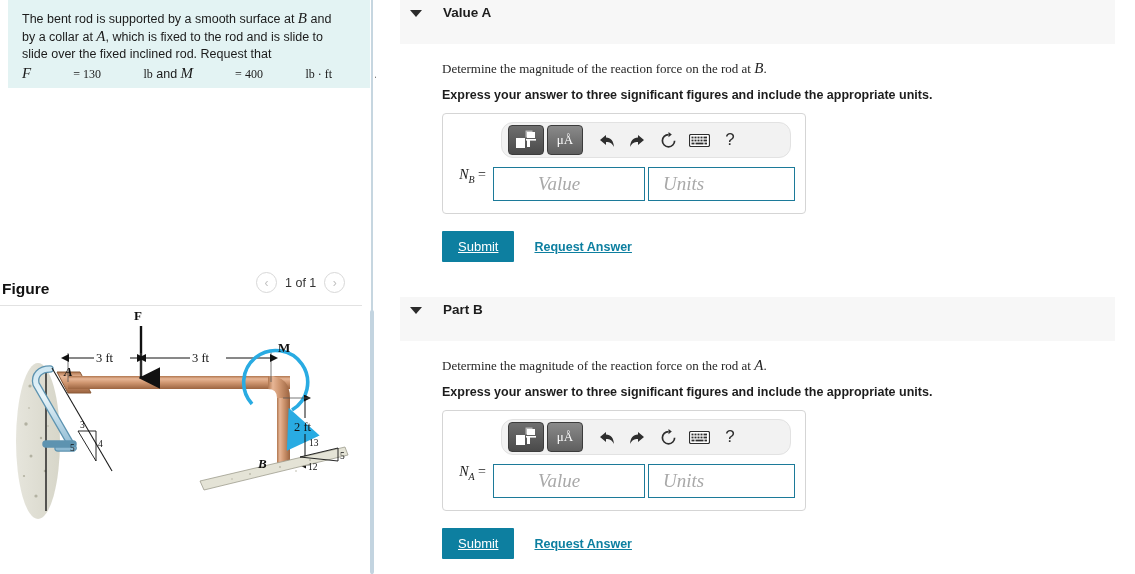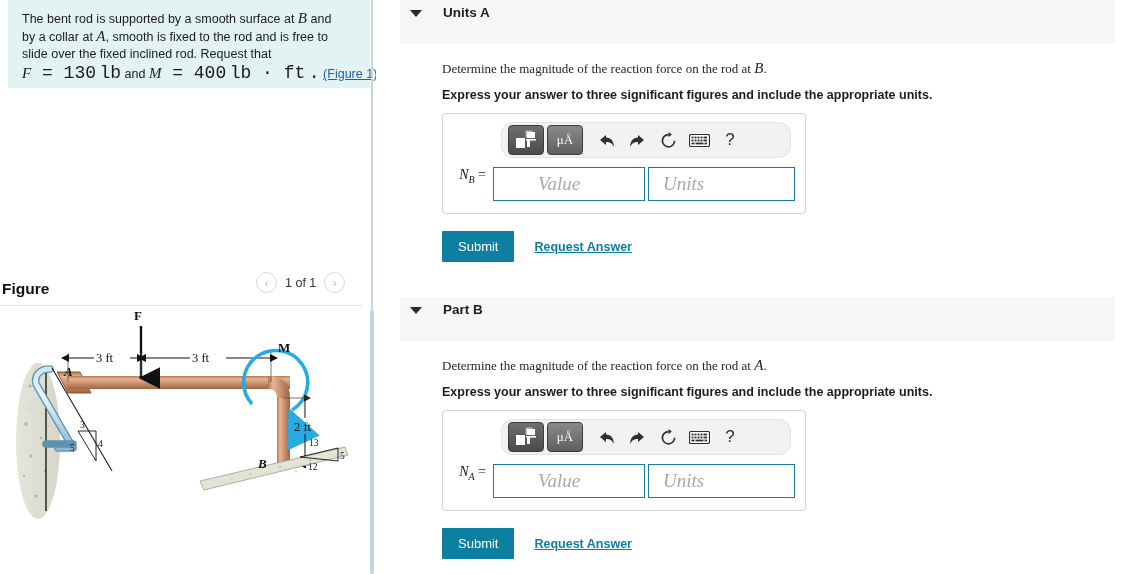--- a/index.html
+++ b/index.html
@@ -38,22 +38,23 @@
     color: #1b1b1b;
     line-height: 17px;
     white-space: nowrap;
   }
   .mvar {
     font-family: "Liberation Serif", serif;
     font-style: italic;
     font-size: 15px;
   }
   .mnum {
-    font-family: Liberation Mono, monospace;
-    font-size: 18px;
+    font-family: Liberation Serif, serif;
+    font-size: 12px;
+    margin-left: 39px;
   }
   .fig-link {
     color: #1b5faa;
     text-decoration: underline;
     cursor: pointer;
   }
 
   
   #figure-header {
     position: absolute;
@@ -265,20 +266,21 @@
   }
   .submit-btn {
     background: #0d7fa0;
     color: #fff;
     border: none;
     font-size: 13px;
     font-family: "Liberation Sans", sans-serif;
     padding: 8px 16px;
     cursor: pointer;
     border-radius: 1px;
+    text-decoration: underline;
   }
   .req-link {
     color: #0d7fa0;
     font-size: 12.5px;
     font-weight: bold;
     text-decoration: underline;
     cursor: pointer;
   }
 </style>
 </head>
@@ -286,21 +288,21 @@
 
 <div id="page">
 
   <div id="left-panel">
 
     <div id="problem-statement">
       <div class="stmt-line">
         <span>The bent rod is supported by a smooth surface at </span><span class="mvar">B</span><span> and</span>
       </div>
       <div class="stmt-line">
-        <span>by a collar at </span><span class="mvar">A</span><span>, smooth is fixed to the rod and is free to</span>
+        <span>by a collar at </span><span class="mvar">A</span><span>, which is fixed to the rod and is slide to</span>
       </div>
       <div class="stmt-line">
         <span>slide over the fixed inclined rod. Request that</span>
       </div>
       <div class="stmt-line" style="margin-top:2px;">
         <span class="mvar">F</span><span class="mnum"> = 130</span>
         <span class="mnum">lb</span>
         <span>and</span>
         <span class="mvar">M</span><span class="mnum"> = 400</span>
         <span class="mnum">lb · ft</span>
@@ -457,21 +459,21 @@
   </div>
 
   <div id="panel-divider"></div>
   <div id="panel-divider-thick"></div>
 
   <div id="right-panel">
 
     <div class="part-block">
       <div class="part-header">
         <div class="caret"></div>
-        <div class="part-title">Units A</div>
+        <div class="part-title">Value A</div>
       </div>
 
       <div class="q-text" style="margin-top:16px;">
         <span>Determine the magnitude of the reaction force on the rod at </span><span class="mvar">B</span><span>.</span>
       </div>
 
       <div class="q-bold" style="margin-top:11px;">Express your answer to three significant figures and include the appropriate units.</div>
 
       <div class="answer-box" style="margin-top:11px;">
         <div class="mathbar">

